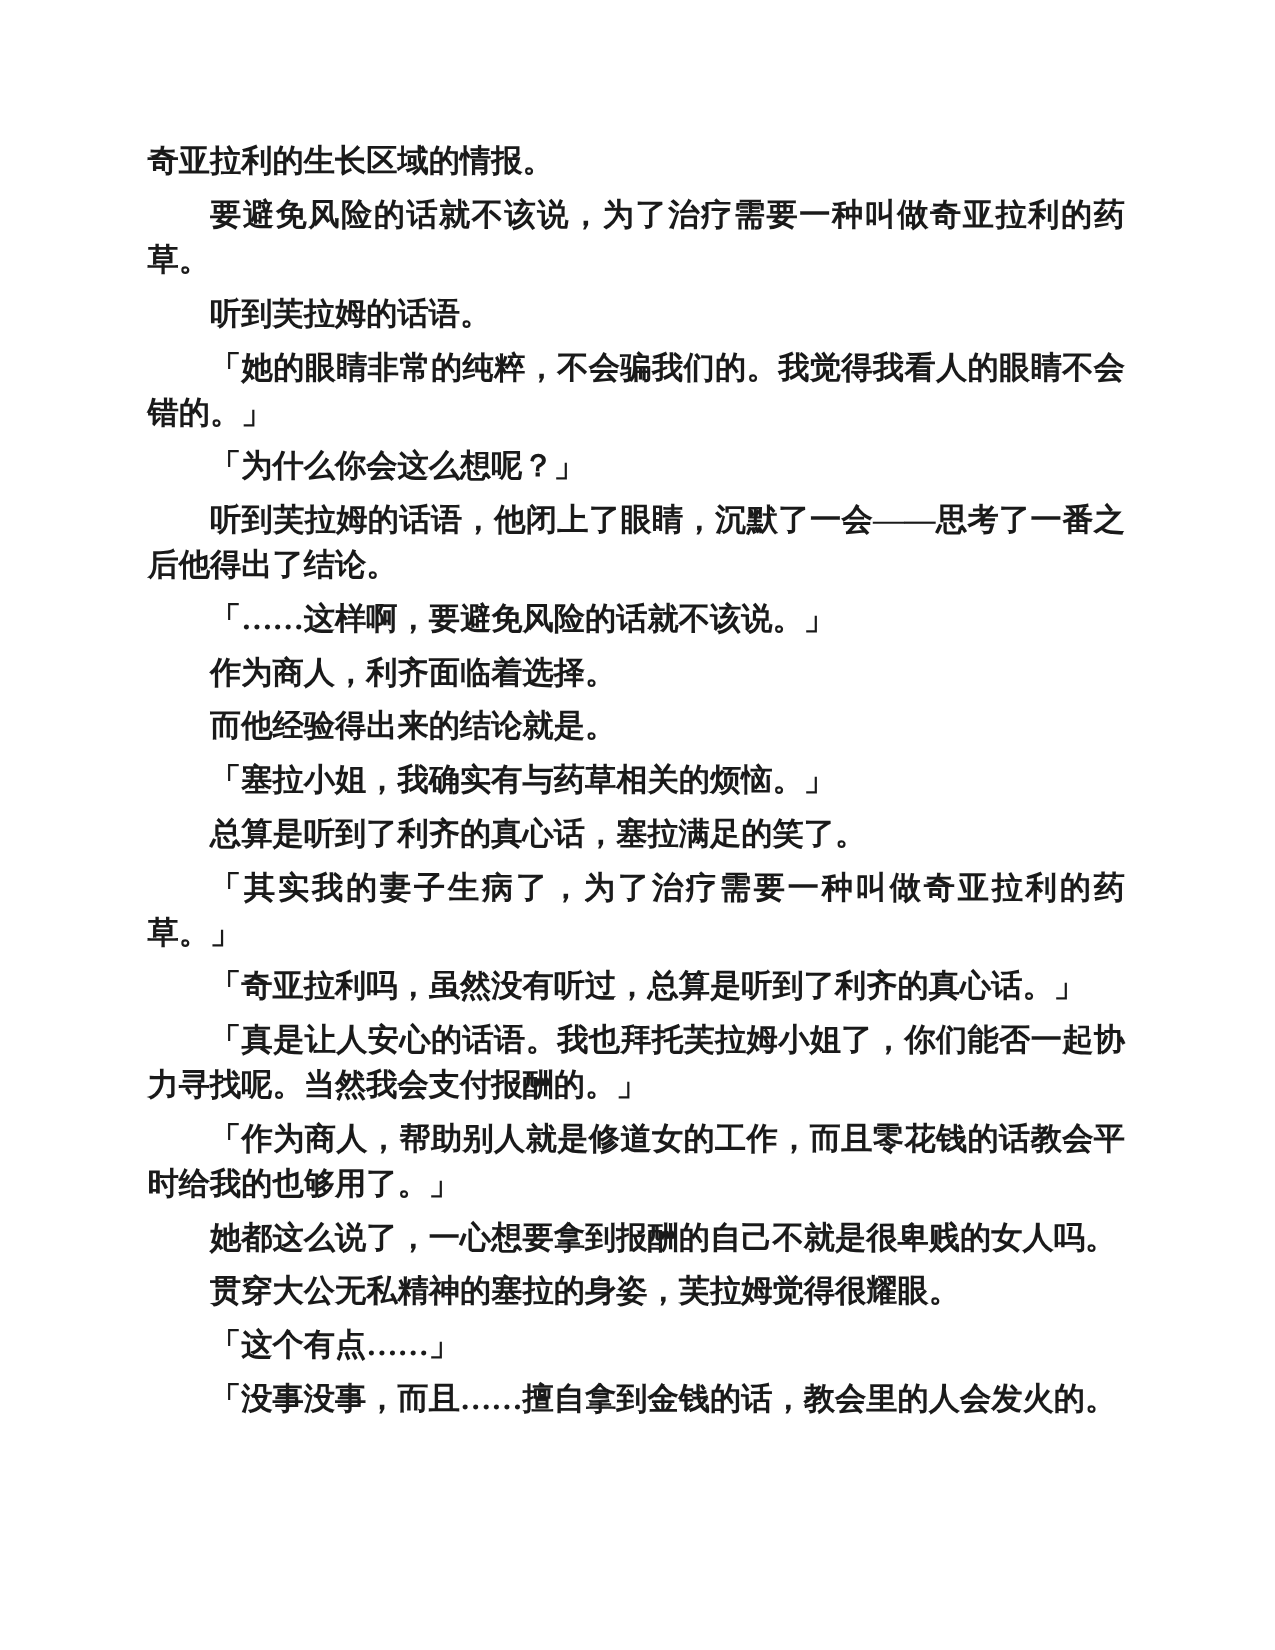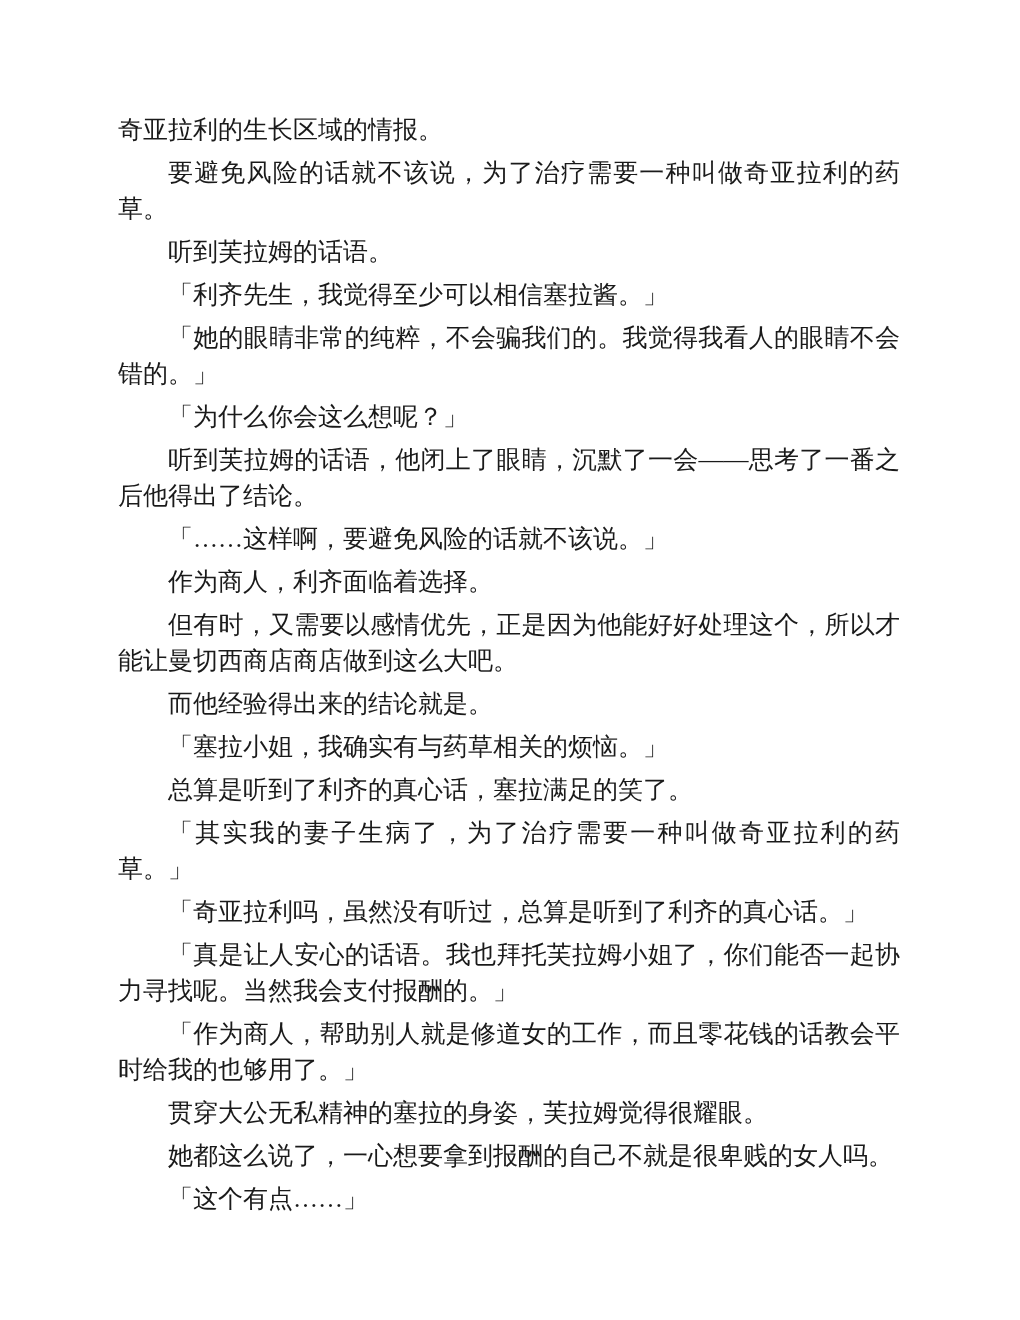--- a/index.html
+++ b/index.html
@@ -22,49 +22,49 @@
   .text-block {
     position: absolute;
     left: 118px;
     top: 112px;
     width: 782px;
     color: #1a1a1a;
     font-size: 25px;
     line-height: 36px;
     text-align: justify;
     letter-spacing: 0;
+    font-weight: bold;
   }
   .text-block p {
     margin: 0 0 7px 0;
     text-indent: 2em;
     word-break: break-all;
   }
   .text-block p.continuation {
     text-indent: 0;
   }
 </style>
 </head>
 <body>
 
 <div class="page">
   <div class="text-block">
     <p class="continuation">奇亚拉利的生长区域的情报。</p>
     <p>要避免风险的话就不该说，为了治疗需要一种叫做奇亚拉利的药草。</p>
     <p>听到芙拉姆的话语。</p>
-    <p>「利齐先生，我觉得至少可以相信塞拉酱。」</p>
     <p>「她的眼睛非常的纯粹，不会骗我们的。我觉得我看人的眼睛不会错的。」</p>
     <p>「为什么你会这么想呢？」</p>
     <p>听到芙拉姆的话语，他闭上了眼睛，沉默了一会——思考了一番之后他得出了结论。</p>
     <p>「……这样啊，要避免风险的话就不该说。」</p>
     <p>作为商人，利齐面临着选择。</p>
-    <p>但有时，又需要以感情优先，正是因为他能好好处理这个，所以才能让曼切西商店商店做到这么大吧。</p>
     <p>而他经验得出来的结论就是。</p>
     <p>「塞拉小姐，我确实有与药草相关的烦恼。」</p>
     <p>总算是听到了利齐的真心话，塞拉满足的笑了。</p>
     <p>「其实我的妻子生病了，为了治疗需要一种叫做奇亚拉利的药草。」</p>
     <p>「奇亚拉利吗，虽然没有听过，总算是听到了利齐的真心话。」</p>
     <p>「真是让人安心的话语。我也拜托芙拉姆小姐了，你们能否一起协力寻找呢。当然我会支付报酬的。」</p>
     <p>「作为商人，帮助别人就是修道女的工作，而且零花钱的话教会平时给我的也够用了。」</p>
+    <p>她都这么说了，一心想要拿到报酬的自己不就是很卑贱的女人吗。</p>
     <p>贯穿大公无私精神的塞拉的身姿，芙拉姆觉得很耀眼。</p>
-    <p>她都这么说了，一心想要拿到报酬的自己不就是很卑贱的女人吗。</p>
     <p>「这个有点……」</p>
+    <p>「没事没事，而且……擅自拿到金钱的话，教会里的人会发火的。</p>
   </div>
 </div>
 
 </body></html>

